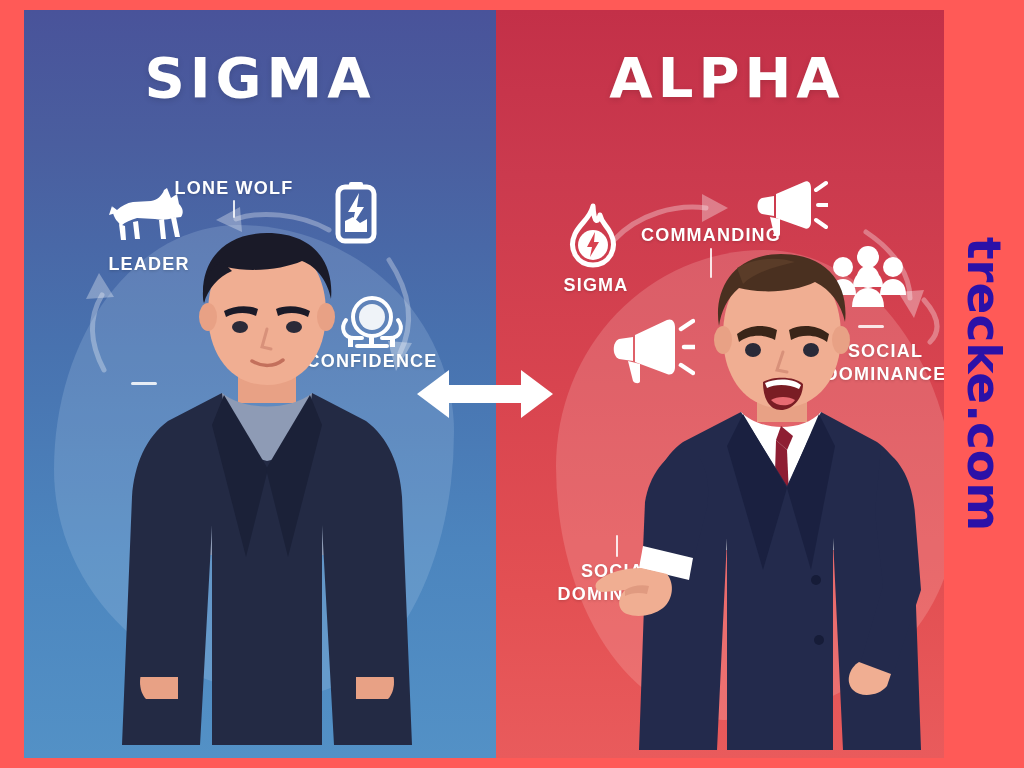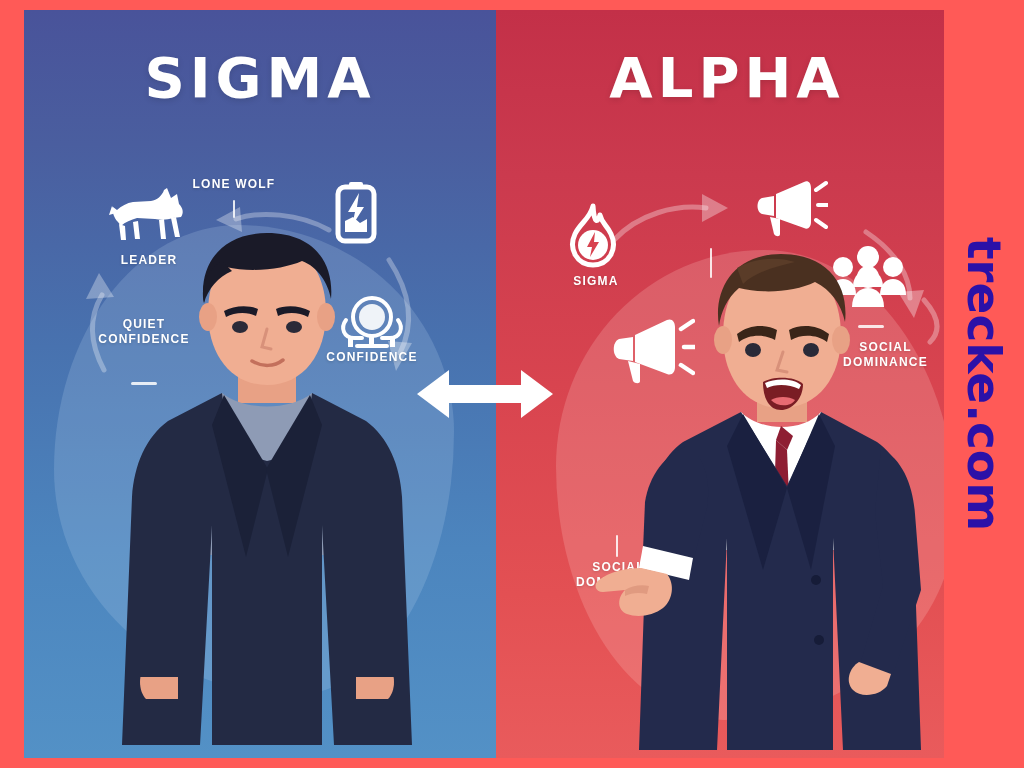--- a/index.html
+++ b/index.html
@@ -64,21 +64,21 @@
     text-shadow:0 2px 6px rgba(0,0,0,.13);
     font-family:"DejaVu Sans","Liberation Sans",sans-serif;
   }
 
   
   .figure{position:absolute;}
 
   
   .lbl{
     position:absolute;color:#FFFFFF;font-weight:700;
-    font-size:12px;letter-spacing:1.2px;line-height:1.25;
+    font-size:18px;letter-spacing:1.2px;line-height:1.25;
     text-align:center;white-space:pre-line;
     text-shadow:0 1px 3px rgba(0,0,0,.18);
   }
   .tick{
     position:absolute;background:rgba(255,255,255,.85);
     border-radius:2px;
   }
   .tick-v{width:2px;height:18px;}
   .tick-h{width:26px;height:3px;}
 
@@ -155,22 +155,20 @@
           <path d="M8 26 C2 34 6 44 16 44 L24 44" fill="none" stroke="#FFFFFF" stroke-width="4" stroke-linecap="round"></path>
           <path d="M60 26 C66 34 62 44 52 44 L44 44" fill="none" stroke="#FFFFFF" stroke-width="4" stroke-linecap="round"></path>
           <rect x="31" y="40" width="5" height="12" fill="#FFFFFF"></rect>
           <rect x="17" y="50" width="34" height="4" rx="2" fill="#FFFFFF"></rect>
           <rect x="10" y="43" width="5" height="10" fill="#FFFFFF"></rect>
           <rect x="52" y="43" width="5" height="10" fill="#FFFFFF"></rect>
         </svg>
       </div>
       <div class="lbl" style="left:278px;top:340px;width:140px;">CONFIDENCE</div>
 
-      <div class="lbl" style="left:40px;top:307px;width:160px;">QUIET
-CONFIDENCE</div>
       <div class="tick tick-h" style="left:107px;top:372px;"></div>
 
       <svg class="figure" style="left:48px;top:215px;" width="390" height="535" viewBox="0 0 390 535">
 
         <path fill="#E8A185" d="M166 128 L224 128 L224 178 L166 178 Z"></path>
 
         <path fill="#8E9BB5" d="M150 168 C172 186 218 186 240 168 L262 196 L262 330 L128 330 L128 196 Z"></path>
 
         <path fill="#232A44" d="M150 168 L96 196 C74 212 62 240 60 272 L50 520 L128 520 L140 300 L140 520
           L250 520 L250 300 L262 520 L340 520 L330 272 C328 240 316 212 294 196 L240 168
@@ -227,20 +225,21 @@
       <div class="ico" style="left:68px;top:193px;">
         <svg width="58" height="66" viewBox="0 0 58 66">
           <path fill="none" stroke="#FFFFFF" stroke-width="5" stroke-linejoin="round" d="M29 3 C26 16 16 20 11 31 C4 46 13 62 29 62 C45 62 54 46 47 31
                C43 22 38 21 36 12 C34 19 30 22 29 3 Z"></path>
           <circle cx="29" cy="42" r="15" fill="#FFFFFF"></circle>
           <path fill="#D8424F" d="M31 29 L23 44 L28 44 L26 54 L35 39 L30 39 Z"></path>
         </svg>
       </div>
       <div class="lbl" style="left:40px;top:264px;width:120px;">SIGMA</div>
 
+      <div class="lbl" style="left:120px;top:214px;width:190px;">COMMANDING</div>
       <div class="tick tick-v" style="left:214px;top:238px;height:30px;"></div>
 
       <div class="ico" style="left:258px;top:166px;">
         <svg width="74" height="62" viewBox="0 0 74 62">
           <path fill="#FFFFFF" d="M8 22 C2 24 2 36 8 38 L20 40 L20 20 Z"></path>
           <path fill="#FFFFFF" d="M22 18 L50 6 C54 4 57 7 57 12 L57 46 C57 51 54 54 50 52 L22 42 Z"></path>
           <path fill="#FFFFFF" d="M16 41 L26 43 L26 58 C26 61 22 61 20 58 Z"></path>
           <g stroke="#FFFFFF" stroke-width="4" stroke-linecap="round">
             <path d="M62 14 L72 7"></path>
               <path d="M64 29 L74 29"></path>

